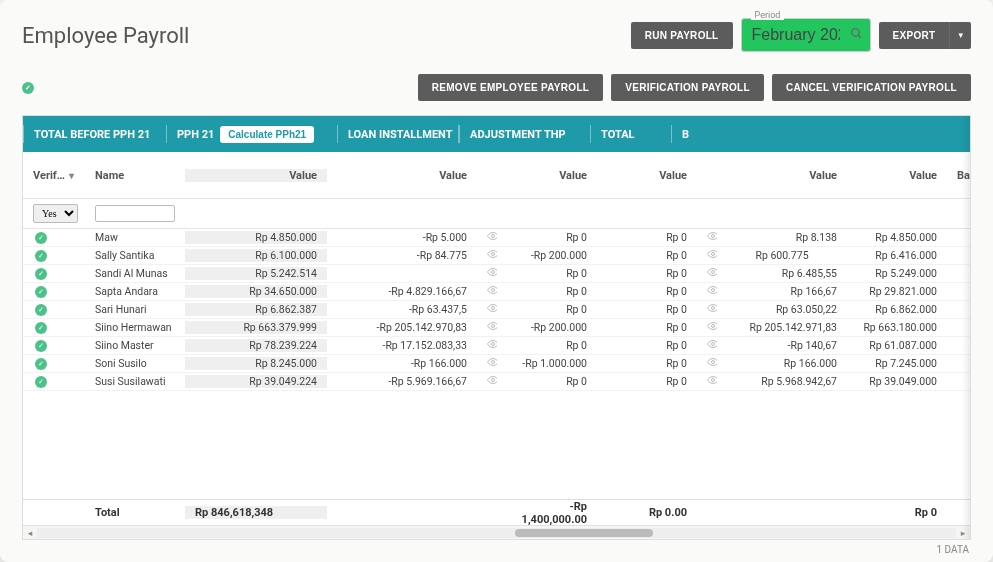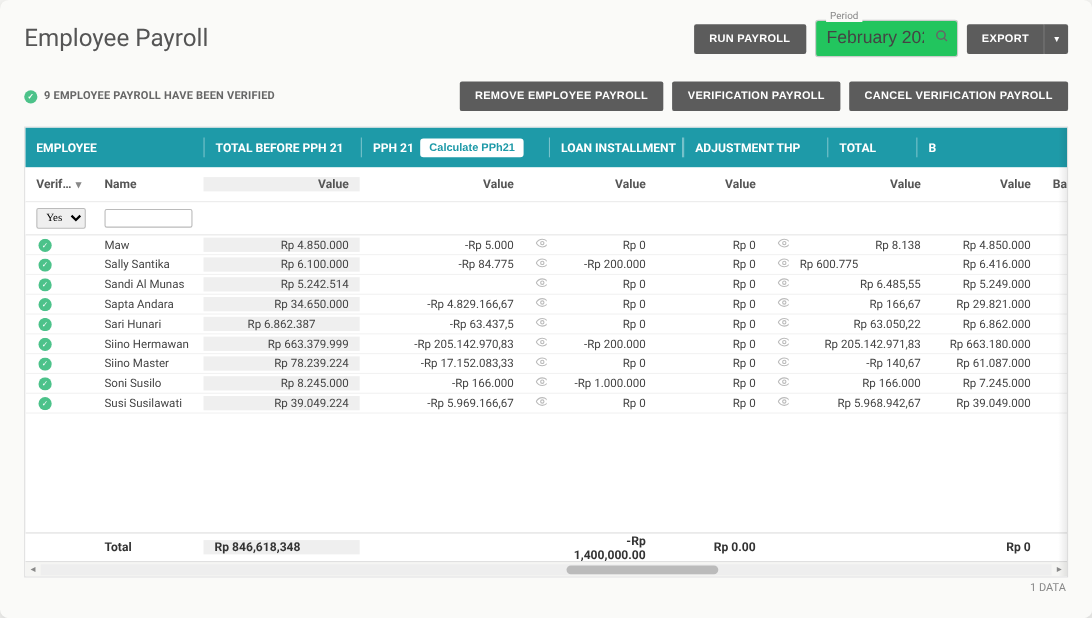--- a/index.html
+++ b/index.html
@@ -153,21 +153,21 @@
     margin-left: 6px;
     cursor: pointer;
   }
   .col-header {
     display: flex;
     background: #fff;
     border-bottom: 1px solid #e5e5e5;
     font-size: 11px;
     font-weight: 700;
     color: #555;
-    height: 32px;
+    height: 47px;
     align-items: center;
   }
   .ch { padding: 0 10px; display: flex; align-items: center; gap: 4px; }
   .filter-icon { font-size: 10px; color: #888; }
 
   
   .c-verif { width: 62px; }
   .c-name { width: 100px; }
   .c-tbp { width: 142px; text-align: right; justify-content: flex-end; background: #efefef; }
   .c-pph { width: 150px; text-align: right; justify-content: flex-end; }
@@ -285,32 +285,30 @@
     </div>
     <div class="export-group">
       <button class="btn btn-dark">EXPORT</button>
       <button class="export-caret">▾</button>
     </div>
   </div>
 
   <div class="subbar">
     <div class="verified-msg">
       <span class="check-circle">✓</span>
-      <span>9 EMPLOYEE PAYROLL HAVE BEEN VERIFIED</span>
     </div>
     <div class="spacer"></div>
     <button class="btn btn-dark">REMOVE EMPLOYEE PAYROLL</button>
     <button class="btn btn-dark">VERIFICATION PAYROLL</button>
     <button class="btn btn-dark">CANCEL VERIFICATION PAYROLL</button>
   </div>
 
   <div class="table-wrap">
 
     <div class="group-header">
-      <div class="gh" style="width:162px">EMPLOYEE</div>
       <div class="gh-sep"></div>
       <div class="gh" style="width:142px">TOTAL BEFORE PPH 21</div>
       <div class="gh-sep"></div>
       <div class="gh" style="width:170px">
         <span>PPH 21</span>
         <button class="calc-btn">Calculate PPh21</button>
       </div>
       <div class="gh-sep"></div>
       <div class="gh" style="width:120px">LOAN INSTALLMENT</div>
       <div class="gh-sep"></div>
@@ -391,21 +389,21 @@
           <div class="cell c-eye"><span class="eye-icon"><svg width="12" height="12" viewBox="0 0 24 24" fill="none" stroke="currentColor" stroke-width="2">
                 <path d="M1 12s4-7 11-7 11 7 11 7-4 7-11 7S1 12 1 12z"></path>
                 <circle cx="12" cy="12" r="3"></circle>
               </svg></span></div>
           <div class="cell c-loan" style="text-align:right">-Rp 200.000</div>
           <div class="cell c-reimb" style="text-align:right">Rp 0</div>
           <div class="cell c-eye"><span class="eye-icon"><svg width="12" height="12" viewBox="0 0 24 24" fill="none" stroke="currentColor" stroke-width="2">
                 <path d="M1 12s4-7 11-7 11 7 11 7-4 7-11 7S1 12 1 12z"></path>
                 <circle cx="12" cy="12" r="3"></circle>
               </svg></span></div>
-          <div class="cell c-adj" style="text-align:left">Rp 600.775</div>
+          <div class="cell c-adj" style="text-align:center">Rp 600.775</div>
           <div class="cell c-total" style="text-align:right">Rp 6.416.000</div>
           <div class="cell c-extra"></div>
         </div>
         <div class="row">
           <div class="cell c-verif">
             <span class="check-circle">✓</span>
           </div>
           <div class="cell c-name">Sandi Al Munas</div>
           <div class="cell c-tbp" style="text-align:right">Rp 5.242.514</div>
           <div class="cell c-pph" style="text-align:right"></div>
@@ -442,21 +440,21 @@
               </svg></span></div>
           <div class="cell c-adj" style="text-align:right">Rp 166,67</div>
           <div class="cell c-total" style="text-align:right">Rp 29.821.000</div>
           <div class="cell c-extra"></div>
         </div>
         <div class="row">
           <div class="cell c-verif">
             <span class="check-circle">✓</span>
           </div>
           <div class="cell c-name">Sari Hunari</div>
-          <div class="cell c-tbp" style="text-align:center">Rp 6.862.387</div>
+          <div class="cell c-tbp" style="text-align:right">Rp 6.862.387</div>
           <div class="cell c-pph" style="text-align:right">-Rp 63.437,5</div>
           <div class="cell c-eye"><span class="eye-icon"><svg width="12" height="12" viewBox="0 0 24 24" fill="none" stroke="currentColor" stroke-width="2">
                 <path d="M1 12s4-7 11-7 11 7 11 7-4 7-11 7S1 12 1 12z"></path>
                 <circle cx="12" cy="12" r="3"></circle>
               </svg></span></div>
           <div class="cell c-loan" style="text-align:right">Rp 0</div>
           <div class="cell c-reimb" style="text-align:right">Rp 0</div>
           <div class="cell c-eye"><span class="eye-icon"><svg width="12" height="12" viewBox="0 0 24 24" fill="none" stroke="currentColor" stroke-width="2">
                 <path d="M1 12s4-7 11-7 11 7 11 7-4 7-11 7S1 12 1 12z"></path>
                 <circle cx="12" cy="12" r="3"></circle>

